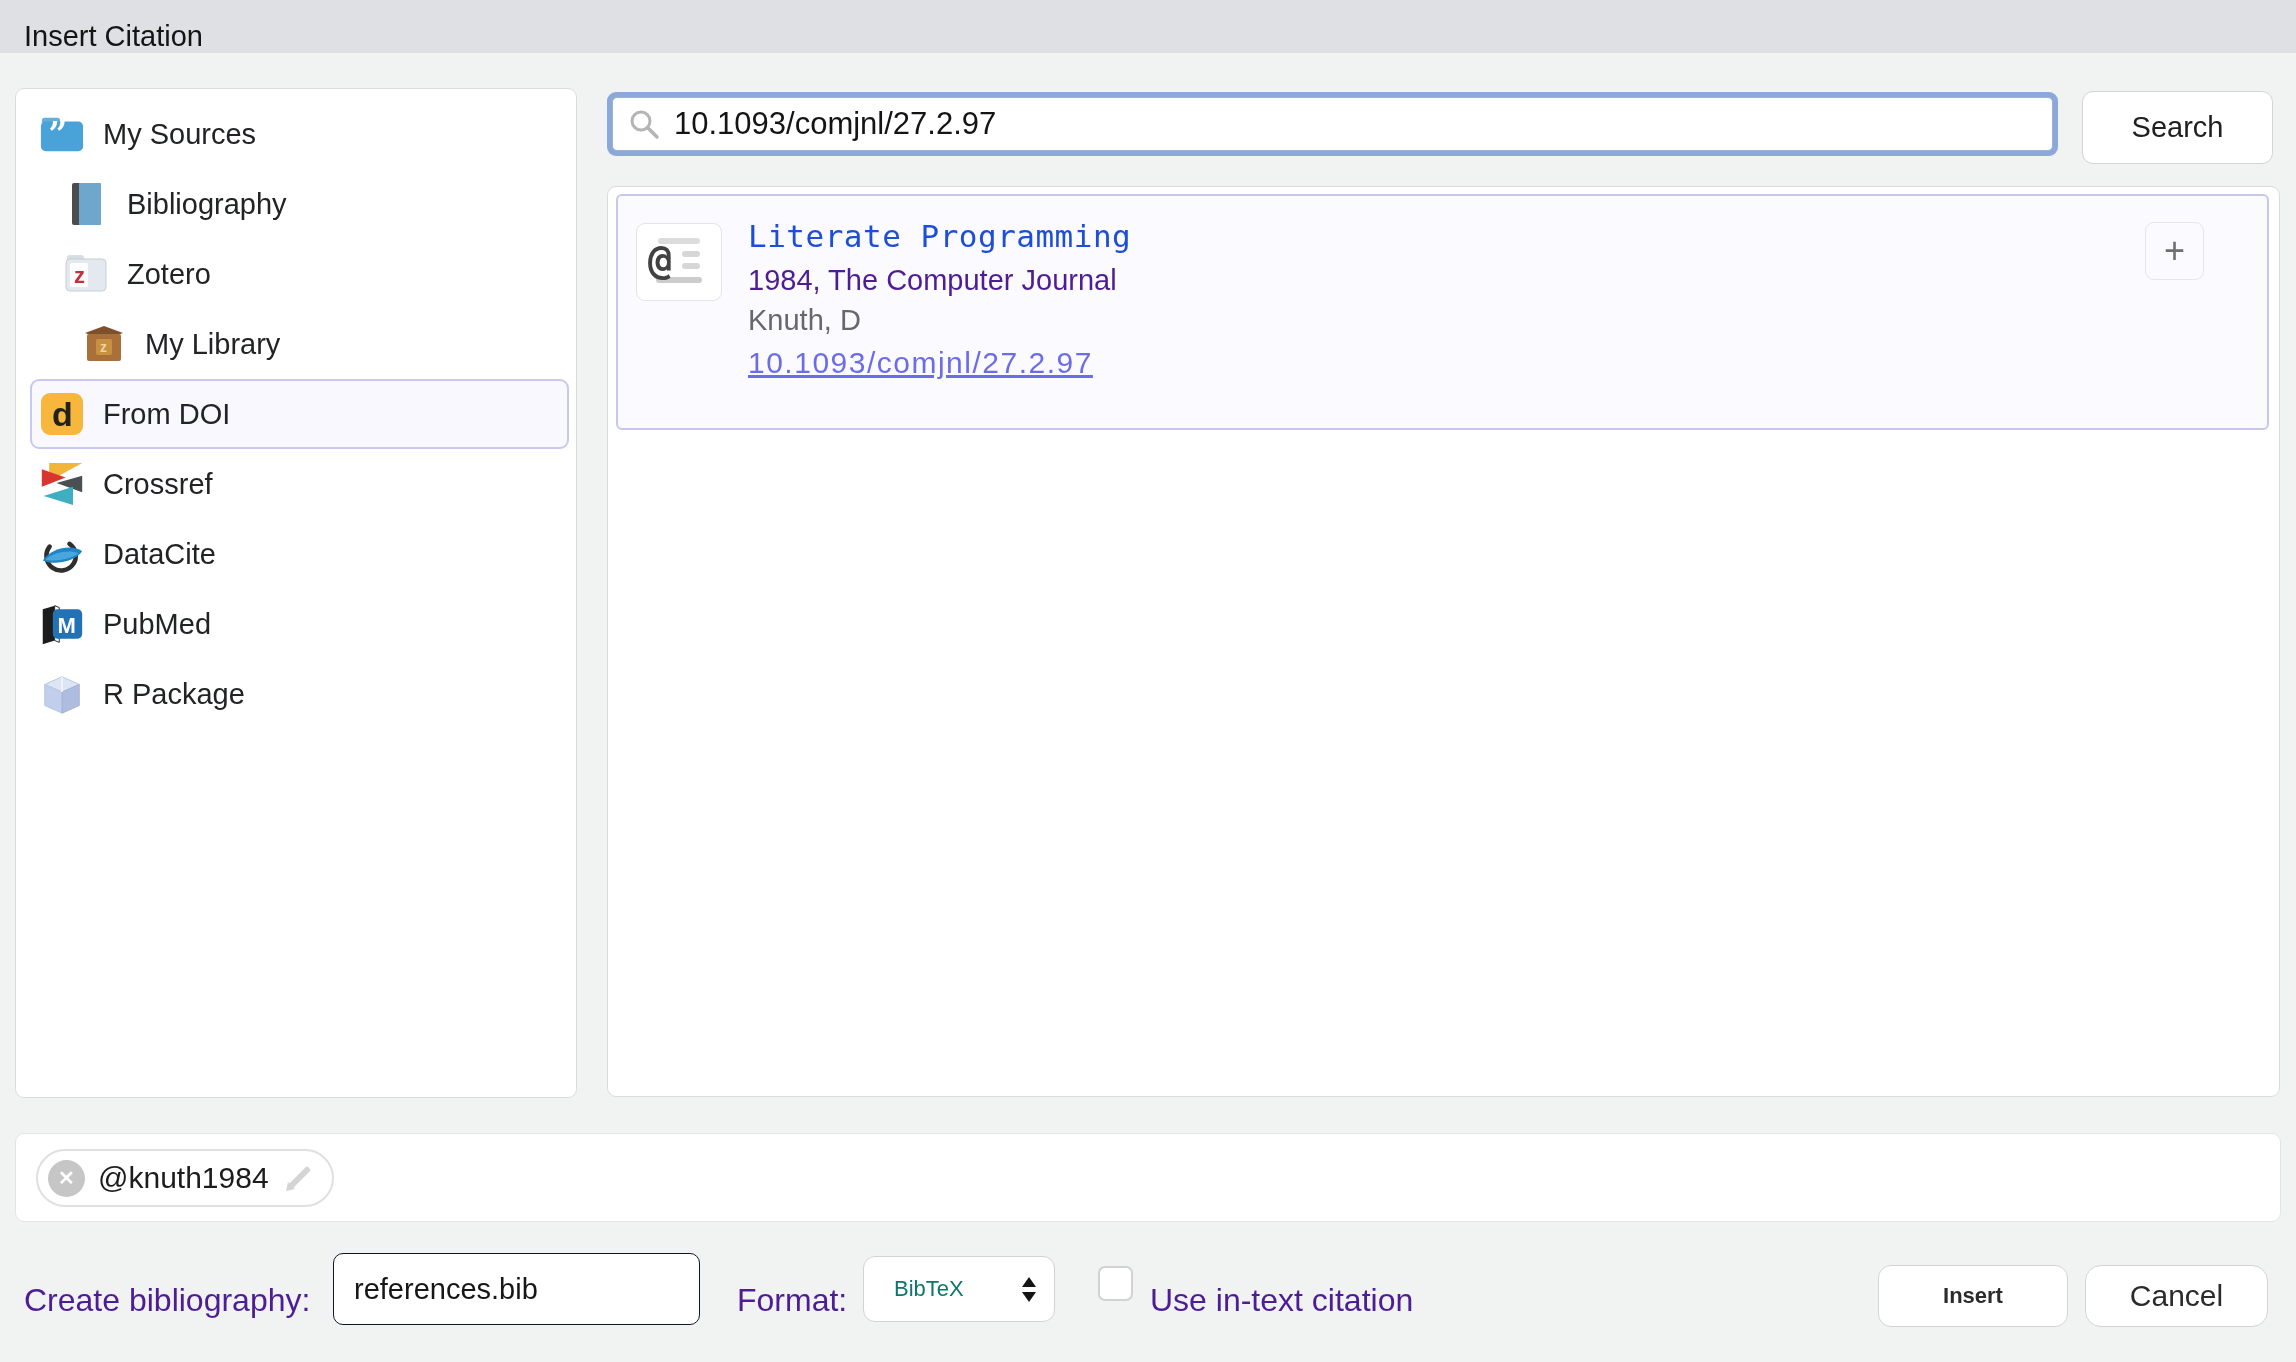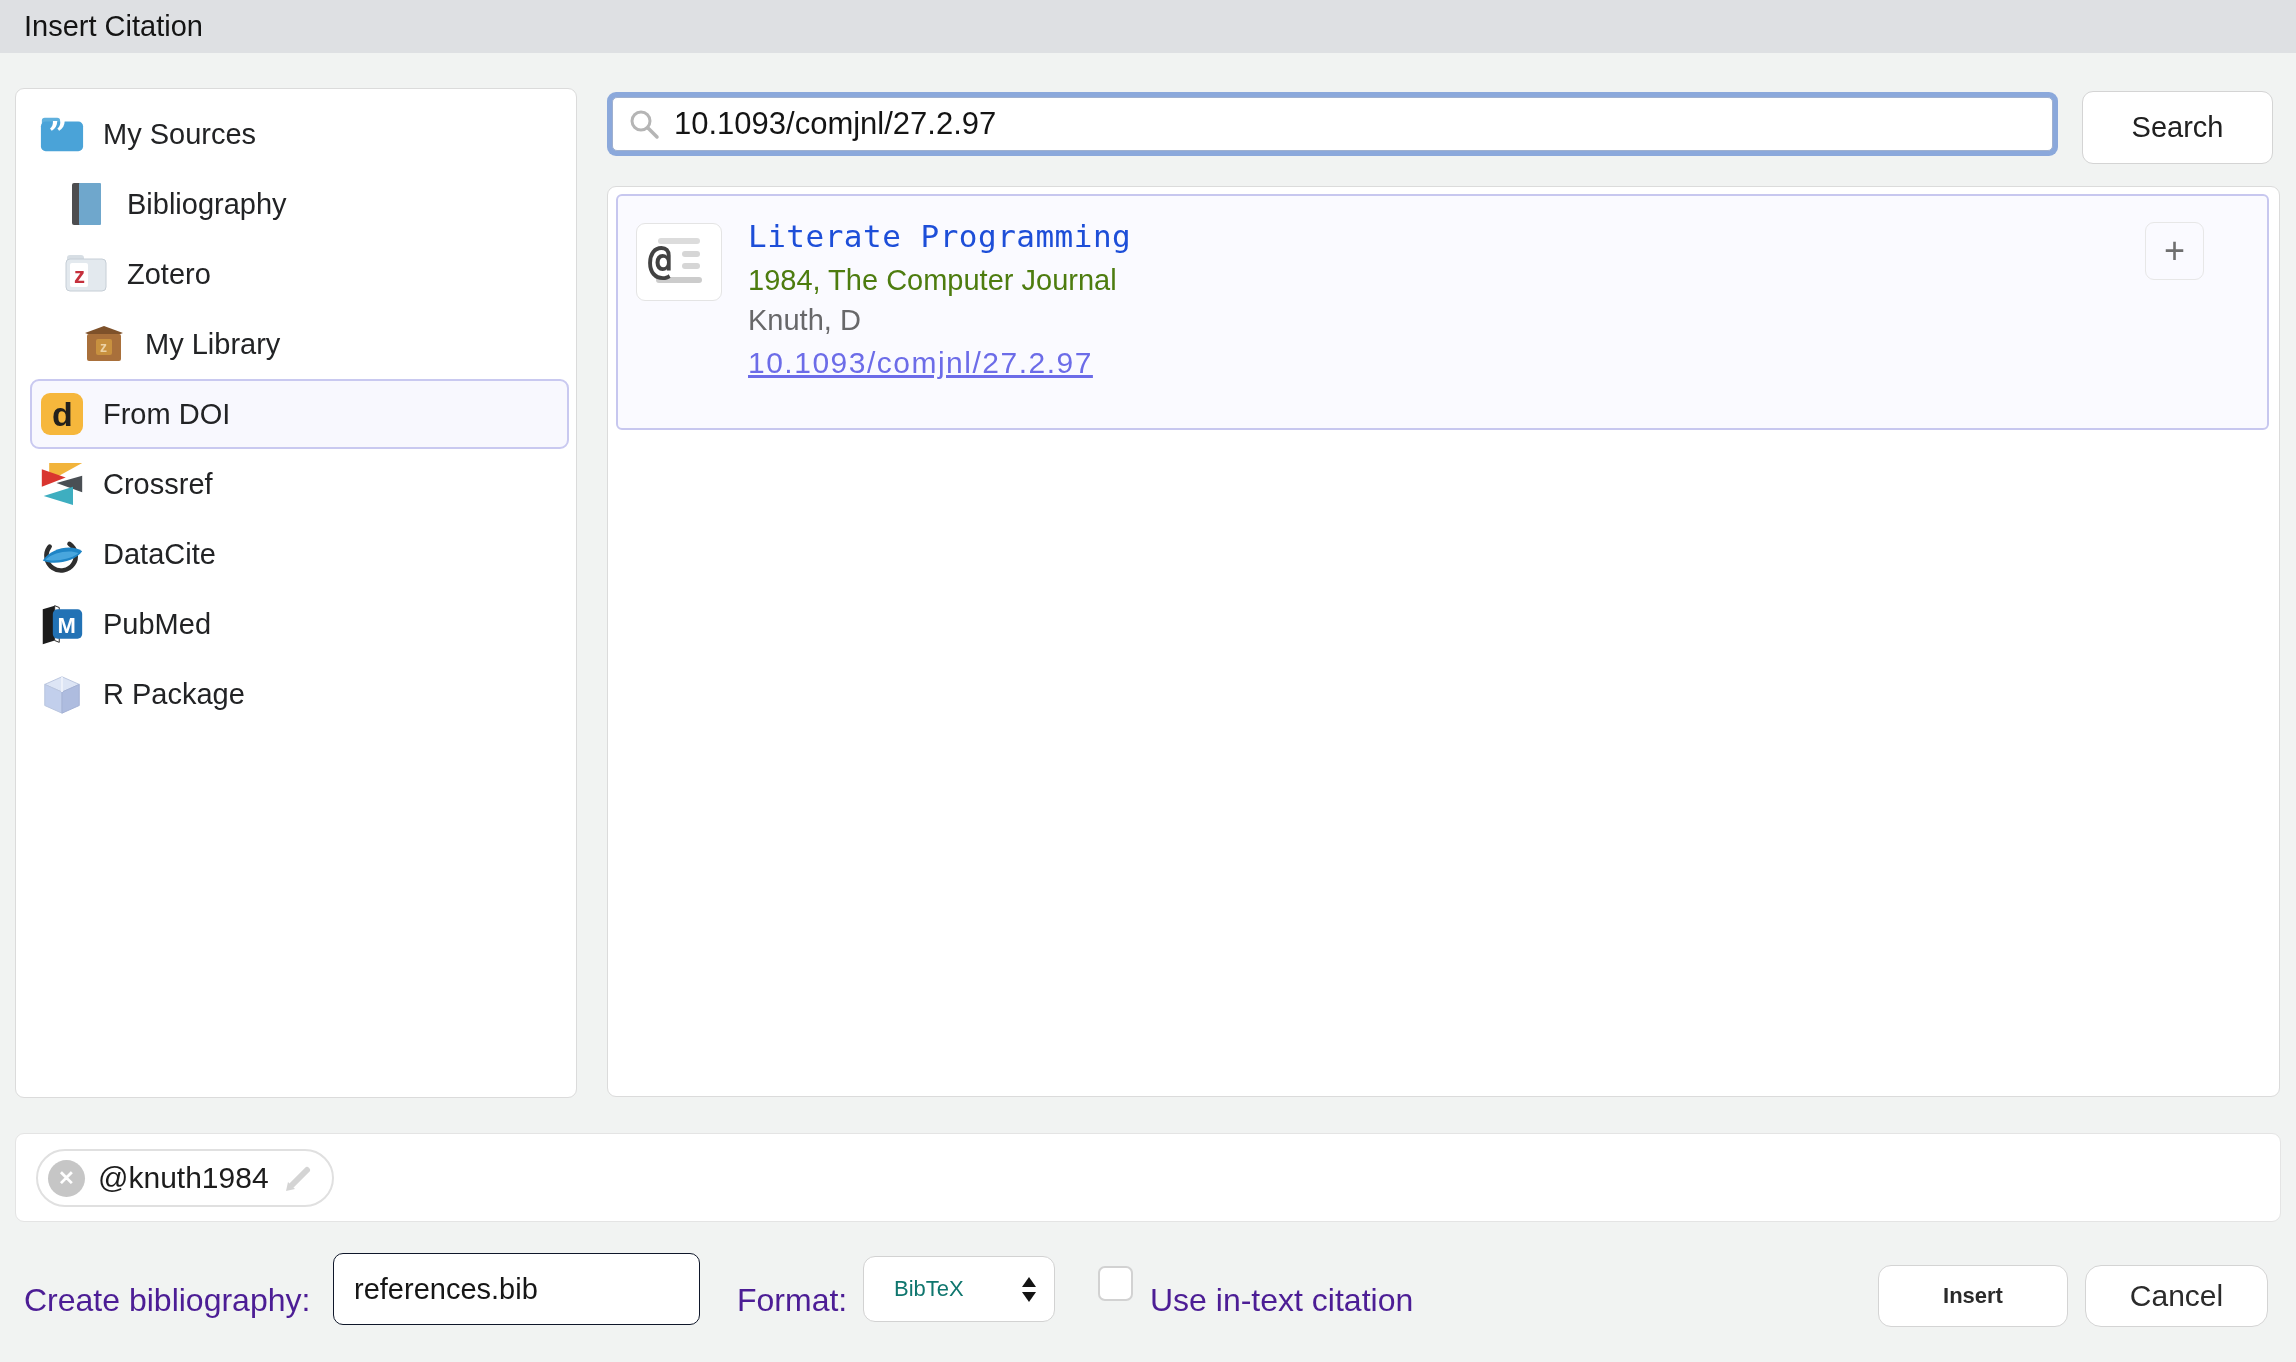--- a/index.html
+++ b/index.html
@@ -7,21 +7,21 @@
   body {
     font-family: "Liberation Sans", sans-serif;
     background: #f1f3f2;
     position: relative;
     overflow: hidden;
     color: #1a1a1a;
   }
   
   .titlebar {
     position: absolute; left: 0; top: 0; width: 2296px; height: 53px;
-    background: #dee0e3; display: flex; align-items: center; padding-left: 24px;
+    background: #dee0e3; display: flex; align-items: flex-end; padding-left: 24px;
     font-size: 29px; color: #141414;
   }
   
   .panel {
     position: absolute; background: #ffffff;
     border: 1px solid #dbdbdb; border-radius: 9px;
   }
   .sidebar { left: 15px; top: 88px; width: 562px; height: 1010px; padding-top: 10px; }
   .main-panel { left: 607px; top: 186px; width: 1673px; height: 911px; }
   .tagbar { left: 15px; top: 1133px; width: 2266px; height: 89px; border-color:#e4e4e4; }
@@ -67,21 +67,21 @@
   .card-icon {
     position: absolute; left: 18px; top: 27px; width: 86px; height: 78px;
     background: #ffffff; border: 1.5px solid #e4e4e4; border-radius: 9px;
     display: flex; align-items: center; justify-content: center;
   }
   .card-text { position: absolute; left: 130px; top: 22px; }
   .card-title {
     font-family: "DejaVu Sans Mono", monospace; font-size: 31px; color: #1d4ed8;
     letter-spacing: 0.5px; font-weight: 400;
   }
-  .card-meta { margin-top: 10px; font-size: 29px; color: #4d7c0f; }
+  .card-meta { margin-top: 10px; font-size: 29px; color: #4c1d95; }
   .card-authors { margin-top: 7px; font-size: 29px; color: #68686a; }
   .card-link {
     display: inline-block; margin-top: 9px; font-size: 30px; color: #6c6ce8;
     text-decoration: underline; letter-spacing: 1.5px; cursor: pointer;
   }
   .card-add {
     position: absolute; right: 63px; top: 26px; width: 59px; height: 58px;
     border: 1.5px solid #e7e7e7; border-radius: 9px; background: transparent;
     color: #6f6f6f; font-size: 36px; display: flex; align-items: center; justify-content: center;
     cursor: pointer; font-weight: 300;

